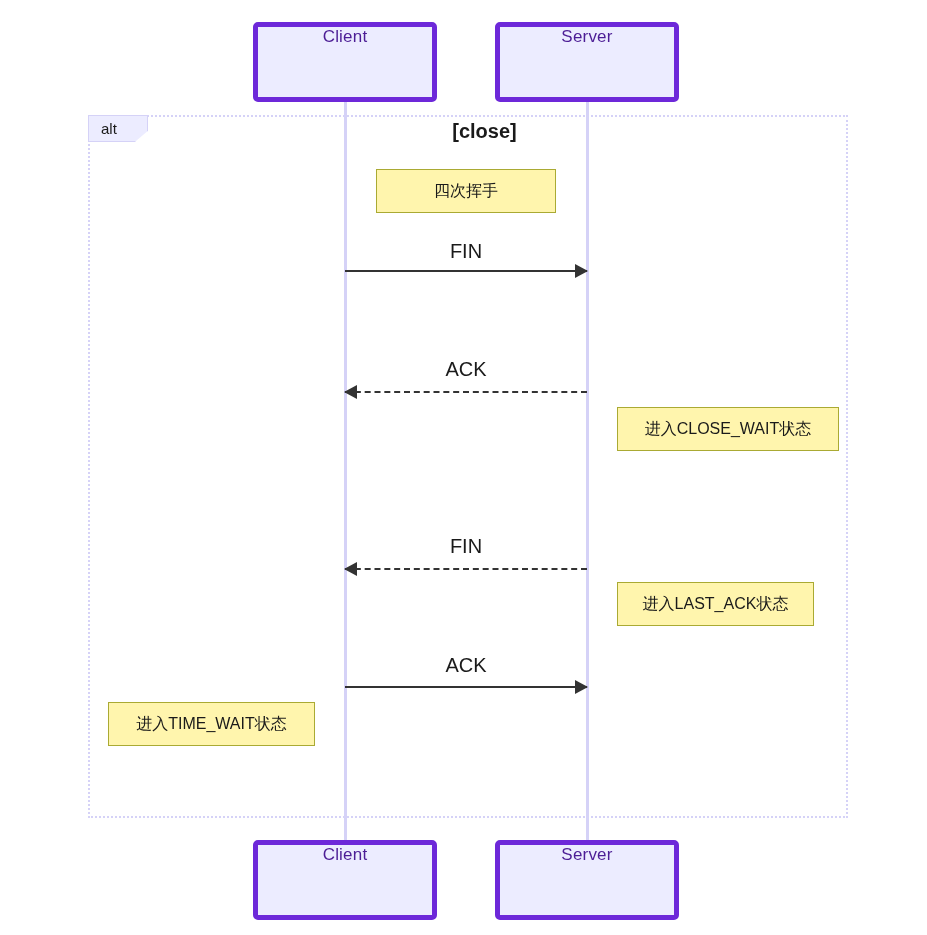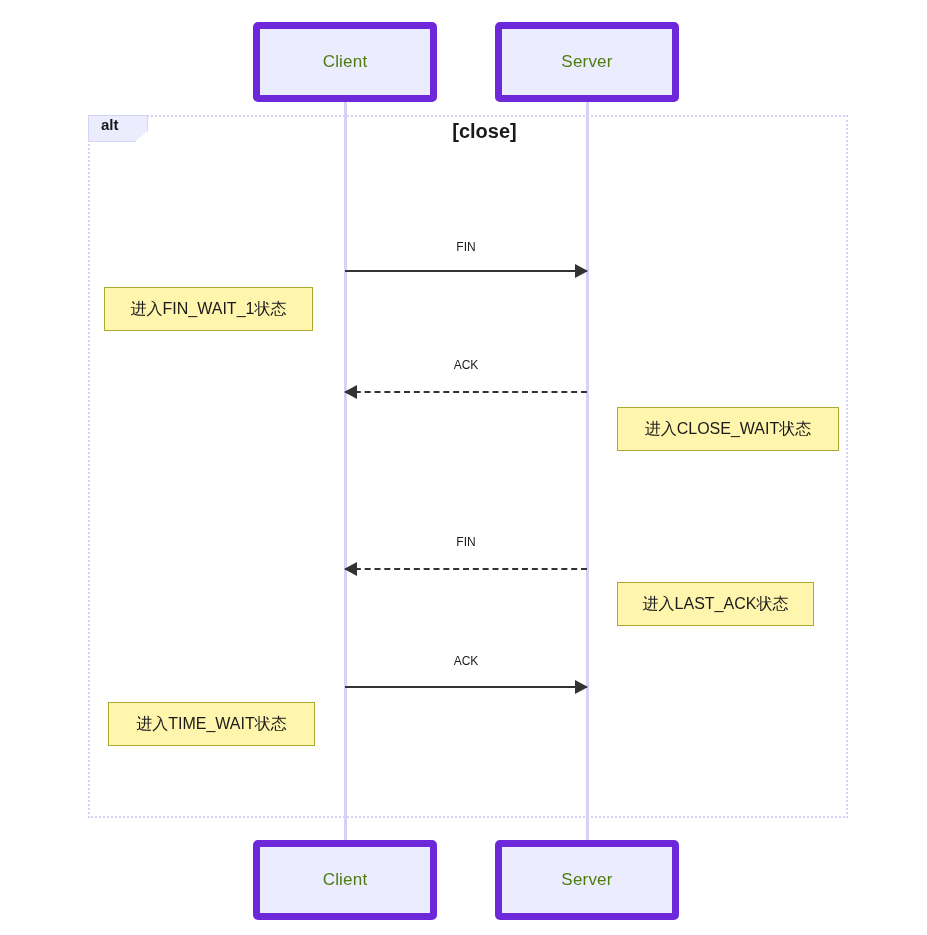--- a/index.html
+++ b/index.html
@@ -17,27 +17,27 @@
     position: relative;
     width: 927px;
     height: 935px;
     background: #ffffff;
   }
   
   .participant {
     position: absolute;
     box-sizing: border-box;
     background: #ececff;
-    border: 7px solid #6d28d9;
+    border: 5px solid #6d28d9;
     border-radius: 5px;
     display: flex;
-    align-items: center;
+    align-items: flex-start;
     justify-content: center;
     font-size: 17px;
-    color: #4d7c0f;
+    color: #4c1d95;
     letter-spacing: 0.2px;
   }
   .p-client-top  { left: 253px; top: 22px;  width: 184px; height: 80px; }
   .p-server-top  { left: 495px; top: 22px;  width: 184px; height: 80px; }
   .p-client-bot  { left: 253px; top: 840px; width: 184px; height: 80px; }
   .p-server-bot  { left: 495px; top: 840px; width: 184px; height: 80px; }
 
   
   .lifeline {
     position: absolute;
@@ -65,24 +65,24 @@
     left: 88px;
     top: 115px;
     width: 60px;
     height: 27px;
     box-sizing: border-box;
     background: #ececff;
     border: 1px solid #d5d2f7;
     -webkit-clip-path: polygon(0 0, 100% 0, 100% 58%, 78% 100%, 0 100%);
     clip-path: polygon(0 0, 100% 0, 100% 58%, 78% 100%, 0 100%);
     display: flex;
-    align-items: flex-start;
+    align-items: center;
     padding-left: 12px;
     font-size: 15px;
-    font-weight: bold;
+    font-weight: normal;
     color: #1a1a1a;
   }
   .alt-condition {
     position: absolute;
     left: 0;
     top: 120px;
     width: 927px;
     text-align: center;
     font-size: 20px;
     font-weight: bold;
@@ -129,21 +129,21 @@
     border-left: 13px solid #333333;
   }
   .msg.to-left .head {
     left: -1px;
     border-top: 7px solid transparent;
     border-bottom: 7px solid transparent;
     border-right: 13px solid #333333;
   }
   .msg-label {
     position: absolute;
-    font-size: 12px;
+    font-size: 20px;
     color: #1a1a1a;
     text-align: center;
     white-space: nowrap;
   }
 </style>
 </head>
 <body>
 
 <div id="diagram-root">
 
@@ -158,30 +158,30 @@
   <div class="lifeline lifeline-server"></div>
 
   <div class="alt-frame"></div>
   <div class="alt-tag">
     <span>alt</span>
   </div>
   <div class="alt-condition">
     <span class="alt-condition-inner">[close]</span>
   </div>
 
+  <div class="note" style="left:376px; top:169px; width:180px; height:44px;">
+    <span>四次挥手</span>
+  </div>
 
   <div class="msg to-right" style="left:345px; top:270px; width:242px;">
     <div class="line"></div>
     <div class="head"></div>
   </div>
   <div class="msg-label" style="left:345px; top:240px; width:242px;">FIN</div>
 
-  <div class="note" style="left:104px; top:287px; width:209px; height:44px;">
-    <span>进入FIN_WAIT_1状态</span>
-  </div>
 
   <div class="msg dashed to-left" style="left:345px; top:391px; width:242px;">
     <div class="line"></div>
     <div class="head"></div>
   </div>
   <div class="msg-label" style="left:345px; top:358px; width:242px;">ACK</div>
 
   <div class="note" style="left:617px; top:407px; width:222px; height:44px;">
     <span>进入CLOSE_WAIT状态</span>
   </div>

